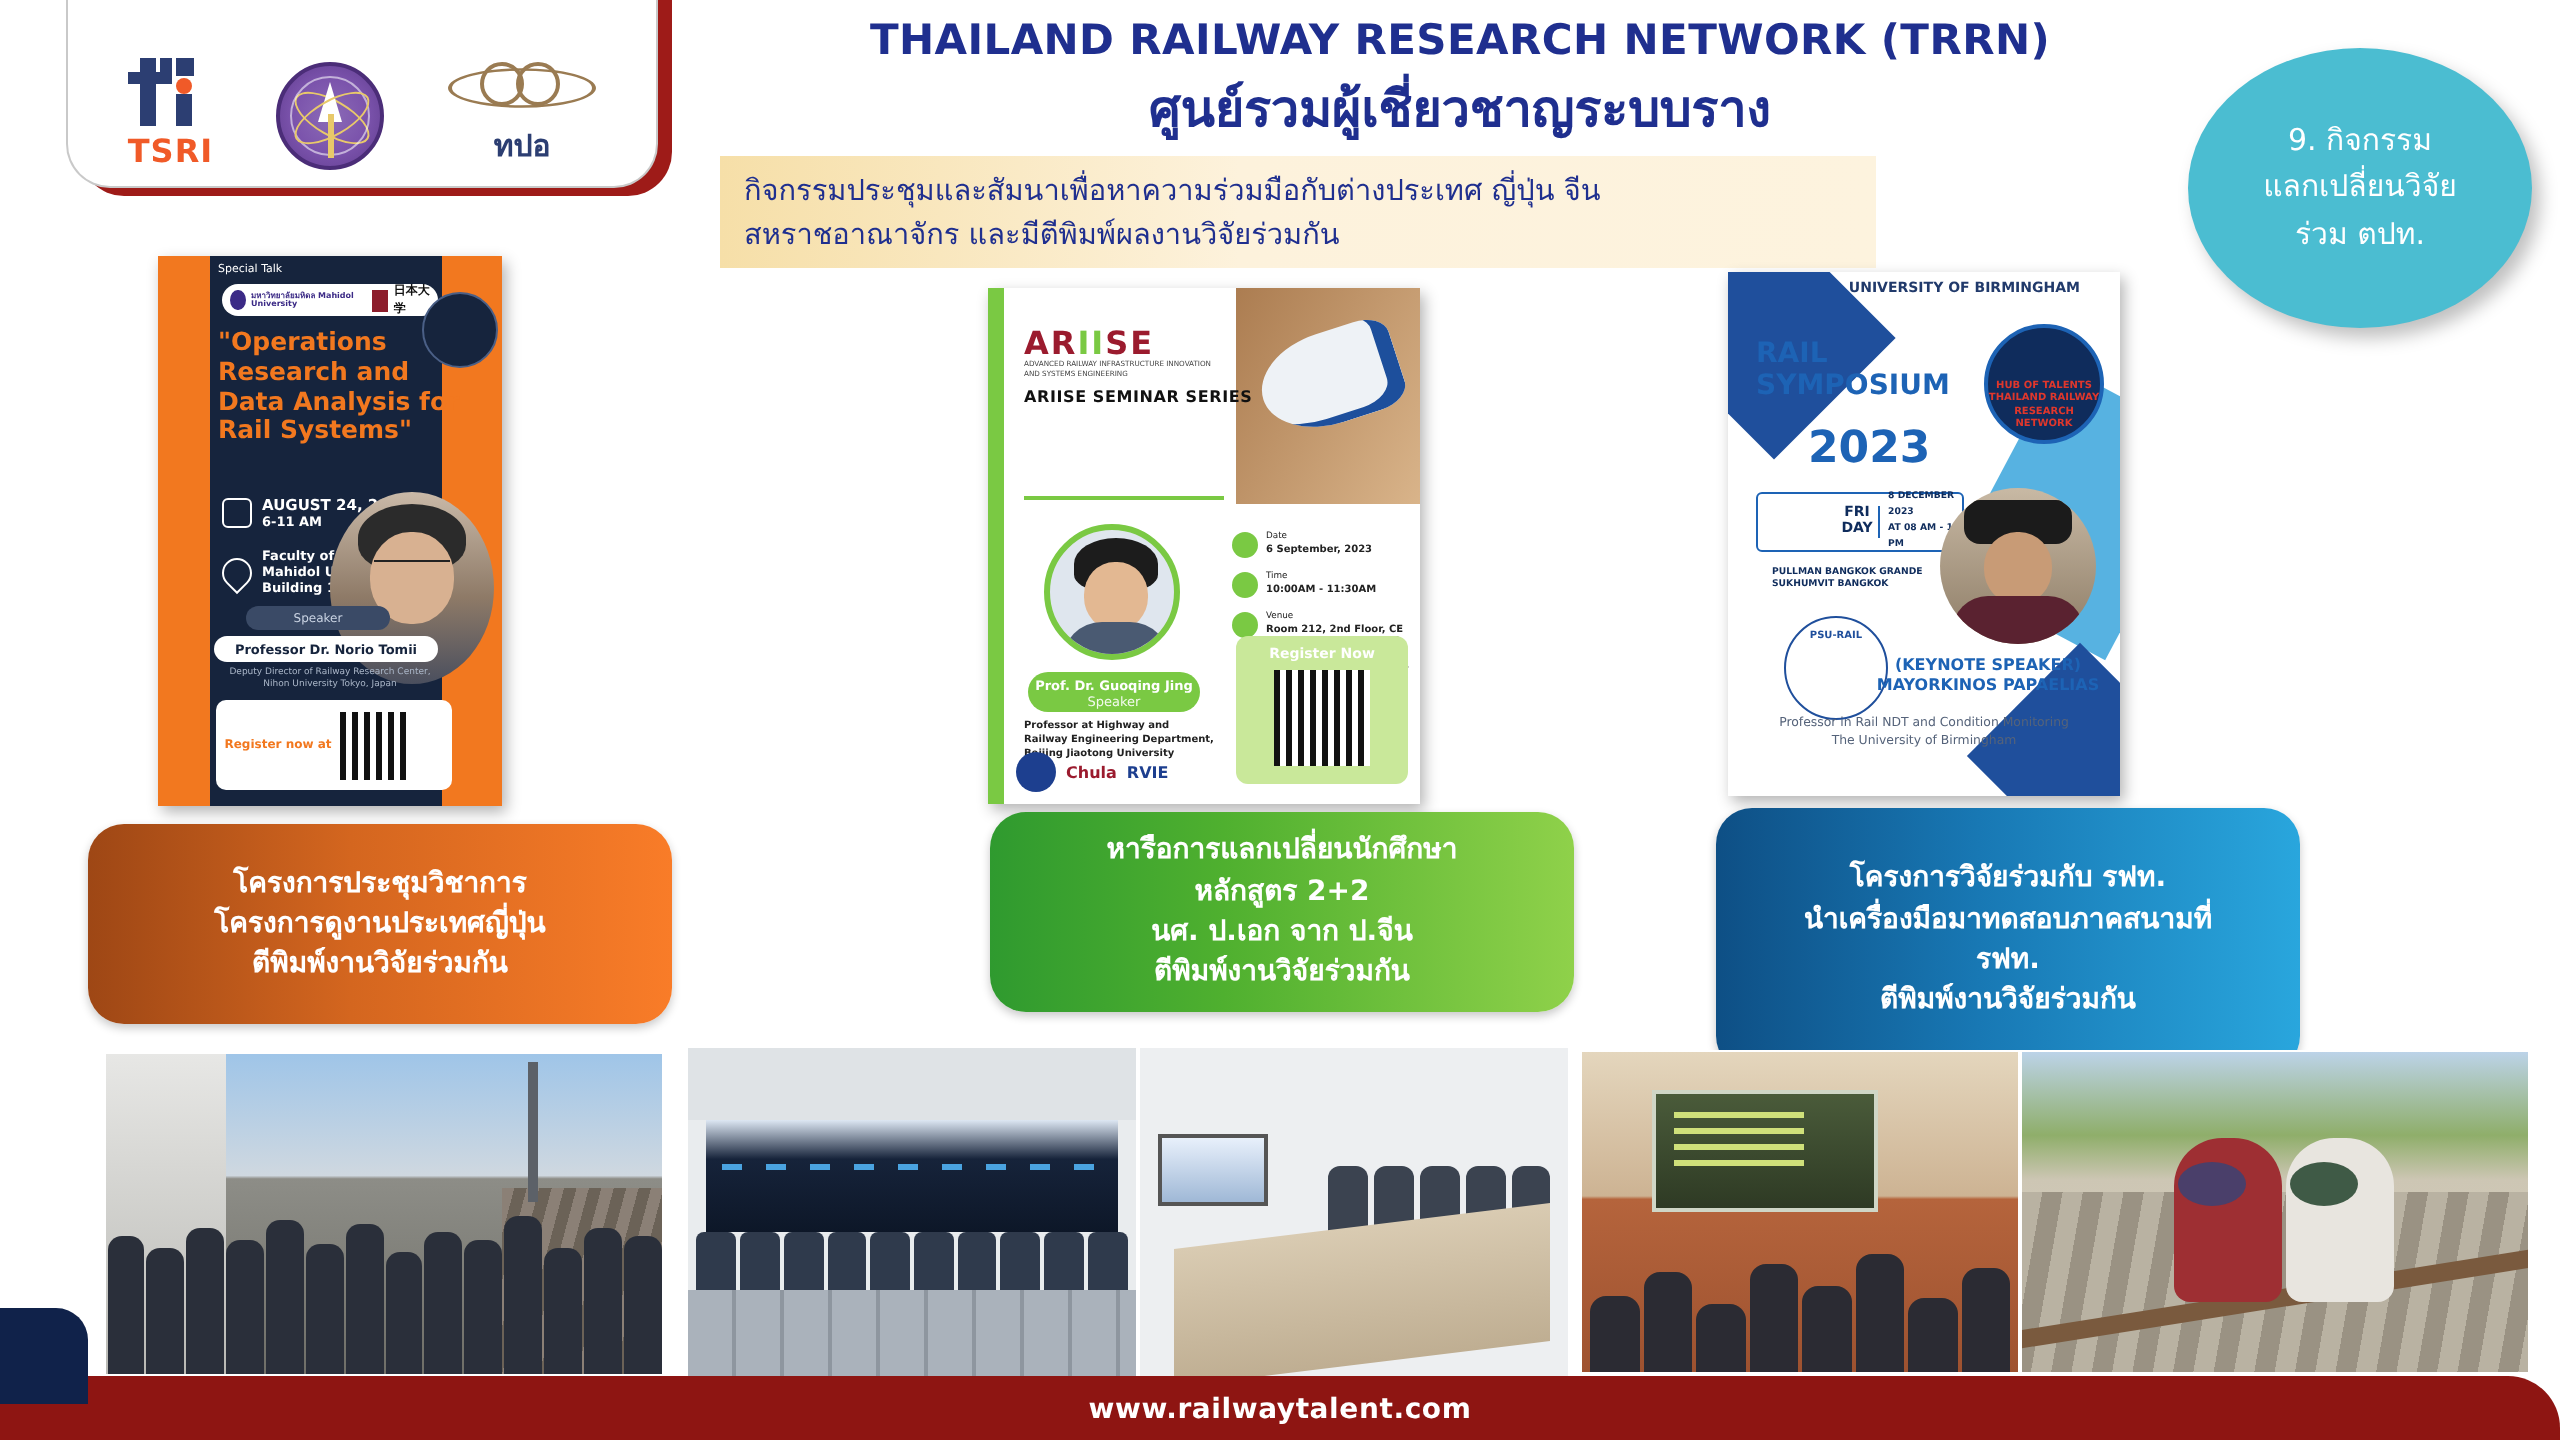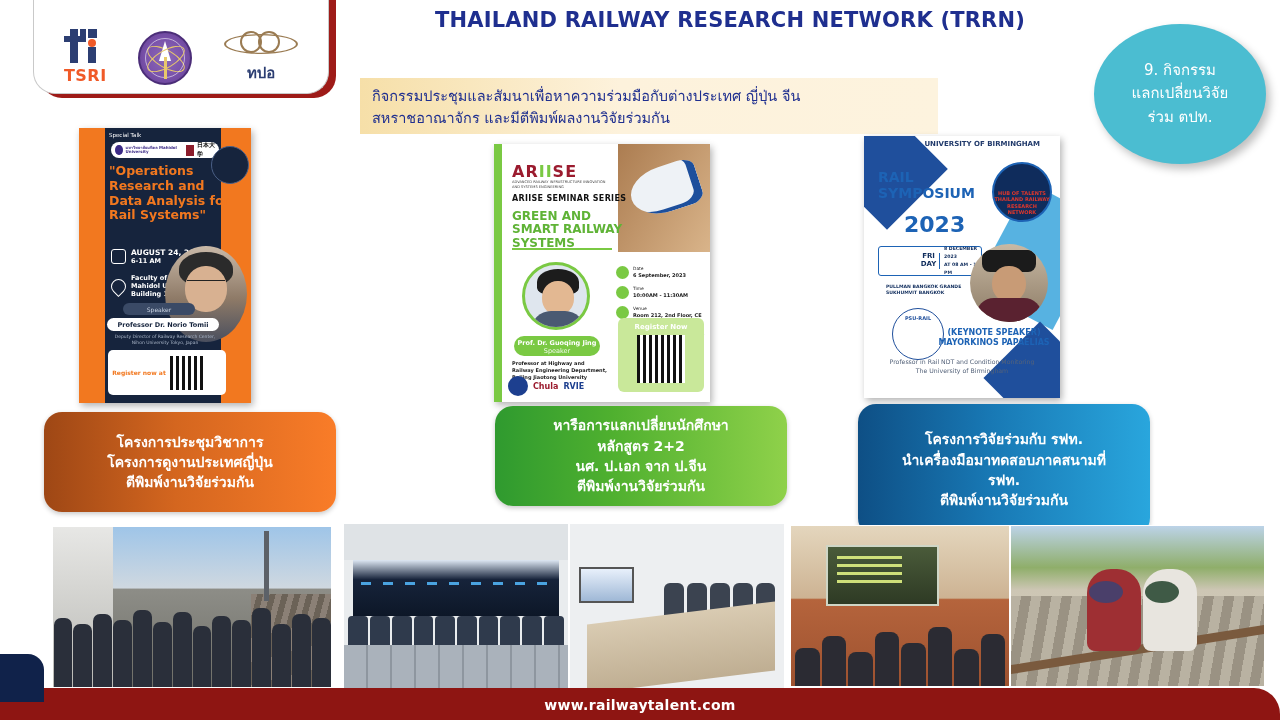--- a/index.html
+++ b/index.html
@@ -392,20 +392,21 @@
         <span class="tpo-c1"></span>
         <span class="tpo-c2"></span>
     </div>
     <div class="tpo-word">ทปอ</div>
   </div>
 
 </div>
 
 <div id="header">
   <div id="header-line1">THAILAND RAILWAY RESEARCH NETWORK (TRRN)</div>
+  <div id="header-line2">ศูนย์รวมผู้เชี่ยวชาญระบบราง</div>
 </div>
 
 <div id="callout">
   <div>กิจกรรมประชุมและสัมนาเพื่อหาความร่วมมือกับต่างประเทศ ญี่ปุ่น จีน</div>
   <div>สหราชอาณาจักร และมีตีพิมพ์ผลงานวิจัยร่วมกัน</div>
 </div>
 
 <div id="badge">
   <div>9. กิจกรรม</div>
   <div>แลกเปลี่ยนวิจัย</div>
@@ -453,21 +454,20 @@
 <div class="poster" id="poster-2">
   <div class="p2-bg"></div>
   <div class="p2-top">
     <span class="p2-train"></span>
   </div>
   <div class="p2-white"></div>
   <div class="p2-green-l"></div>
   <div class="p2-arise">AR<span class="g">II</span>SE</div>
   <div class="p2-tag">ADVANCED RAILWAY INFRASTRUCTURE INNOVATION AND SYSTEMS ENGINEERING</div>
   <div class="p2-series">ARIISE SEMINAR SERIES</div>
-  <div class="p2-headline">GREEN AND SMART RAILWAY SYSTEMS</div>
   <div class="p2-rule"></div>
   <div class="p2-portrait">
     <span class="hair"></span>
       <span class="skin"></span>
       <span class="suit"></span>
   </div>
   <div class="p2-nameplate">
     <div>Prof. Dr. Guoqing Jing</div>
     <div style="font-weight:normal;opacity:.9">Speaker</div>
   </div>

